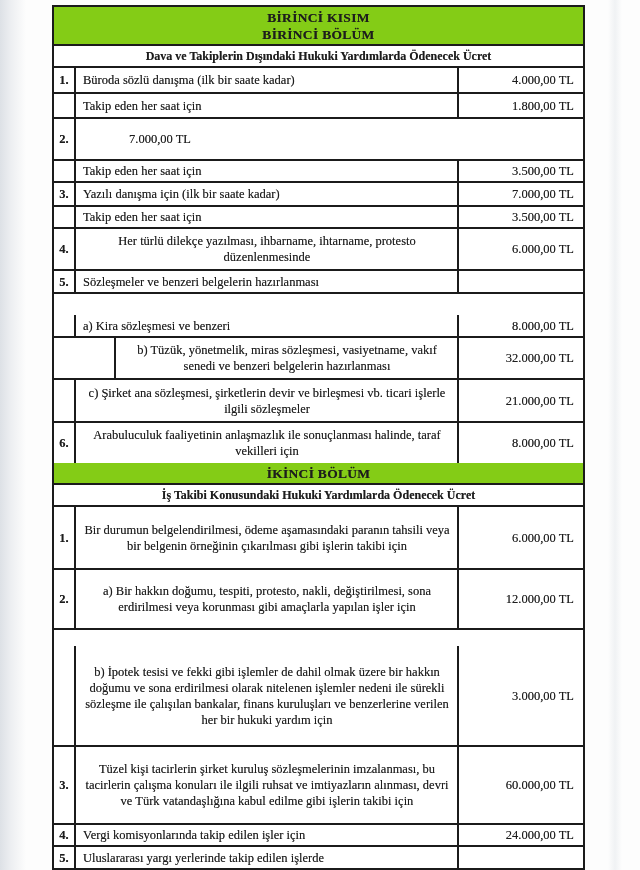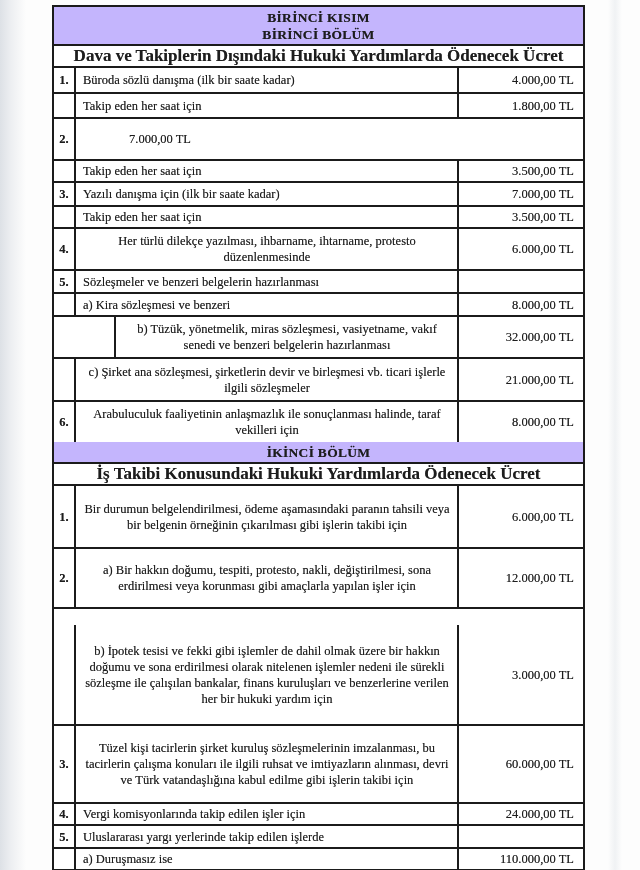--- a/index.html
+++ b/index.html
@@ -35,36 +35,36 @@
     left: 52px;
     top: 5px;
     width: 533px;
     border: 2px solid #1b1b1b;
     background: #ffffff;
     box-sizing: border-box;
     z-index: 1;
     text-shadow: 0 0 0.6px rgba(20,20,20,0.55);
   }
   .section-header {
-    background: #c4b5fd;
+    background: #84cc16;
     border-bottom: 2px solid #1b1b1b;
     text-align: center;
     font-weight: bold;
     padding: 2px 0 1px 0;
   }
   .section-header .hline {
     font-size: 13.5px;
     line-height: 17px;
     letter-spacing: 0.3px;
   }
   .section-subheader {
     border-bottom: 2px solid #1b1b1b;
     text-align: center;
     font-weight: bold;
-    font-size: 17px;
+    font-size: 12px;
     line-height: 16px;
     padding: 2px 4px;
   }
   .row {
     display: flex;
     align-items: stretch;
     border-bottom: 2px solid #1b1b1b;
     box-sizing: border-box;
   }
   .rows > .row:last-child {
@@ -152,21 +152,21 @@
     <div class="cell cell-text">Her türlü dilekçe yazılması, ihbarname, ihtarname, protesto düzenlenmesinde</div>
     <div class="cell cell-value">6.000,00 TL</div>
   </div>
 
   <div class="row" style="min-height: 23px;">
     <div class="cell cell-num">5.</div>
     <div class="cell cell-text">Sözleşmeler ve benzeri belgelerin hazırlanması</div>
     <div class="cell cell-value"></div>
   </div>
 
-  <div class="row" style="min-height: 23px;">
+  <div class="row" style="min-height: 23px; margin-top: 21px;">
     <div class="cell cell-num"></div>
     <div class="cell cell-text">a) Kira sözleşmesi ve benzeri</div>
     <div class="cell cell-value">8.000,00 TL</div>
   </div>
 
   <div class="row" style="min-height: 42px; padding-left: 40px;">
     <div class="cell cell-num"></div>
     <div class="cell cell-text">b) Tüzük, yönetmelik, miras sözleşmesi, vasiyetname, vakıf senedi ve benzeri belgelerin hazırlanması</div>
     <div class="cell cell-value">32.000,00 TL</div>
   </div>

